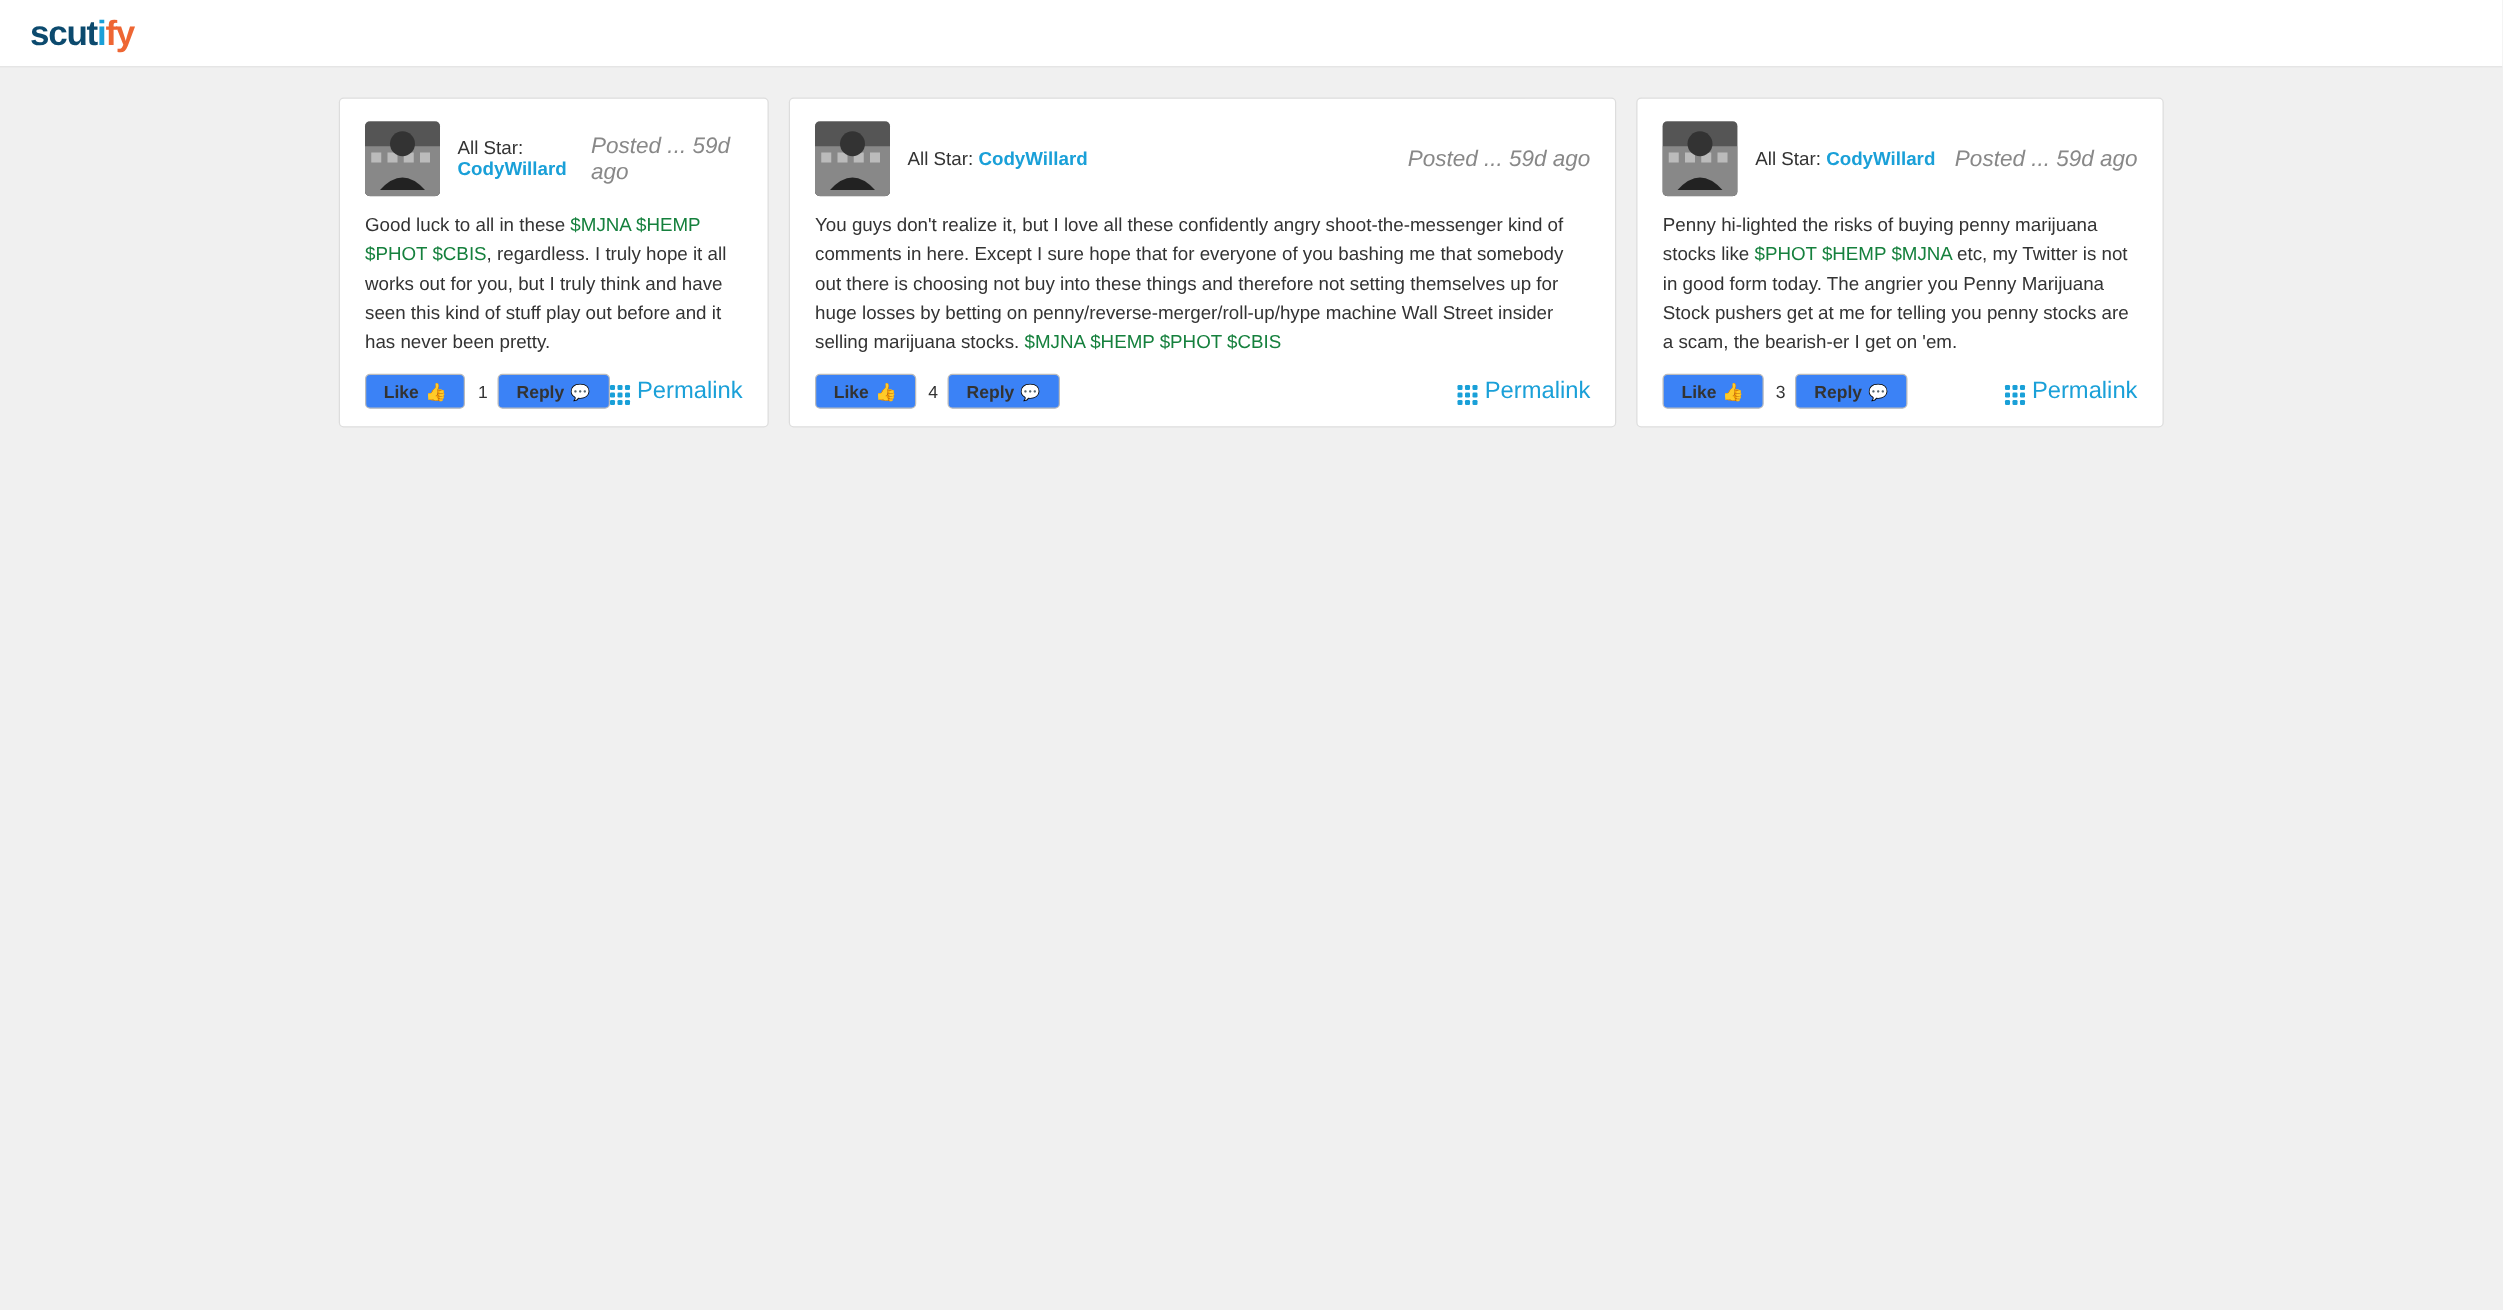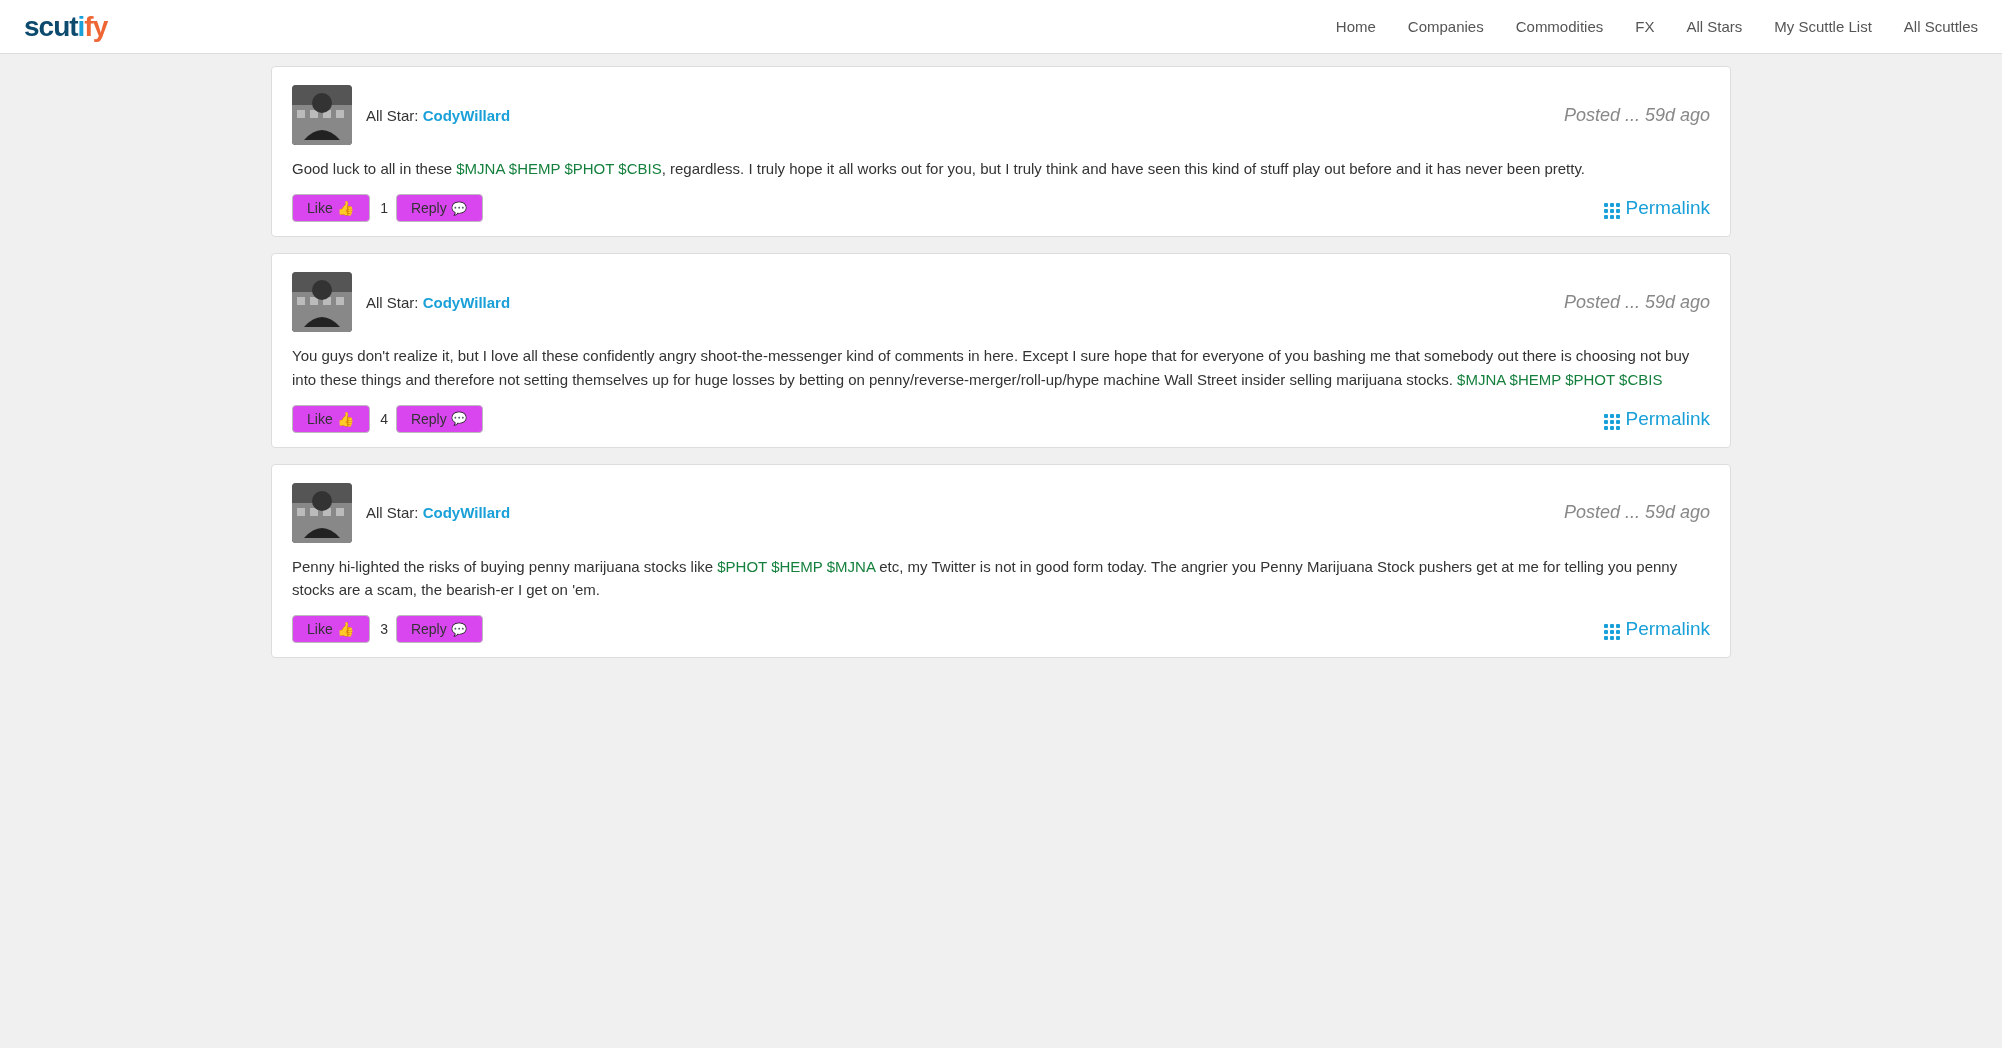--- a/index.html
+++ b/index.html
@@ -34,24 +34,24 @@
     }
     nav a {
       text-decoration: none;
       color: #555;
       font-size: 15px;
     }
 
     
     #content {
       max-width: 1500px;
-      margin: 12px auto;
+      margin: 24px auto;
       padding: 0 20px;
       display: flex;
-      flex-direction: column;
+      flex-direction: row;
       gap: 16px;
     }
 
     
     .post-card {
       background: #fff;
       border: 1px solid #ddd;
       border-radius: 4px;
       padding: 18px 20px 14px 20px;
     }
@@ -109,24 +109,25 @@
       align-items: center;
       gap: 8px;
     }
     .btn {
       display: inline-flex;
       align-items: center;
       gap: 5px;
       padding: 5px 14px;
       border: 1px solid #bbb;
       border-radius: 4px;
-      background: #d946ef;
+      background: #3b82f6;
       cursor: pointer;
       font-size: 14px;
       color: #333;
+      font-weight: bold;
     }
     .like-count {
       font-size: 14px;
       color: #333;
       margin-left: 2px;
     }
     .permalink-area {
       display: flex;
       align-items: flex-end;
       gap: 6px;
@@ -156,29 +157,20 @@
       font-size: 13px;
     }
   </style>
 </head>
 <body>
 
 <div id="header">
   <div id="logo">
     <span class="sc">scut</span><span class="ut">i</span><span class="ify">fy</span>
   </div>
-  <nav>
-    <a href="#">Home</a>
-    <a href="#">Companies</a>
-    <a href="#">Commodities</a>
-    <a href="#">FX</a>
-    <a href="#">All Stars</a>
-    <a href="#">My Scuttle List</a>
-    <a href="#">All Scuttles</a>
-  </nav>
 </div>
 
 <div id="content">
 
   <div class="post-card">
     <div class="post-header">
       <div class="post-header-left">
         <div class="avatar">
           <svg viewBox="0 0 60 60" xmlns="http://www.w3.org/2000/svg">
             <rect width="60" height="60" fill="#555"></rect>

